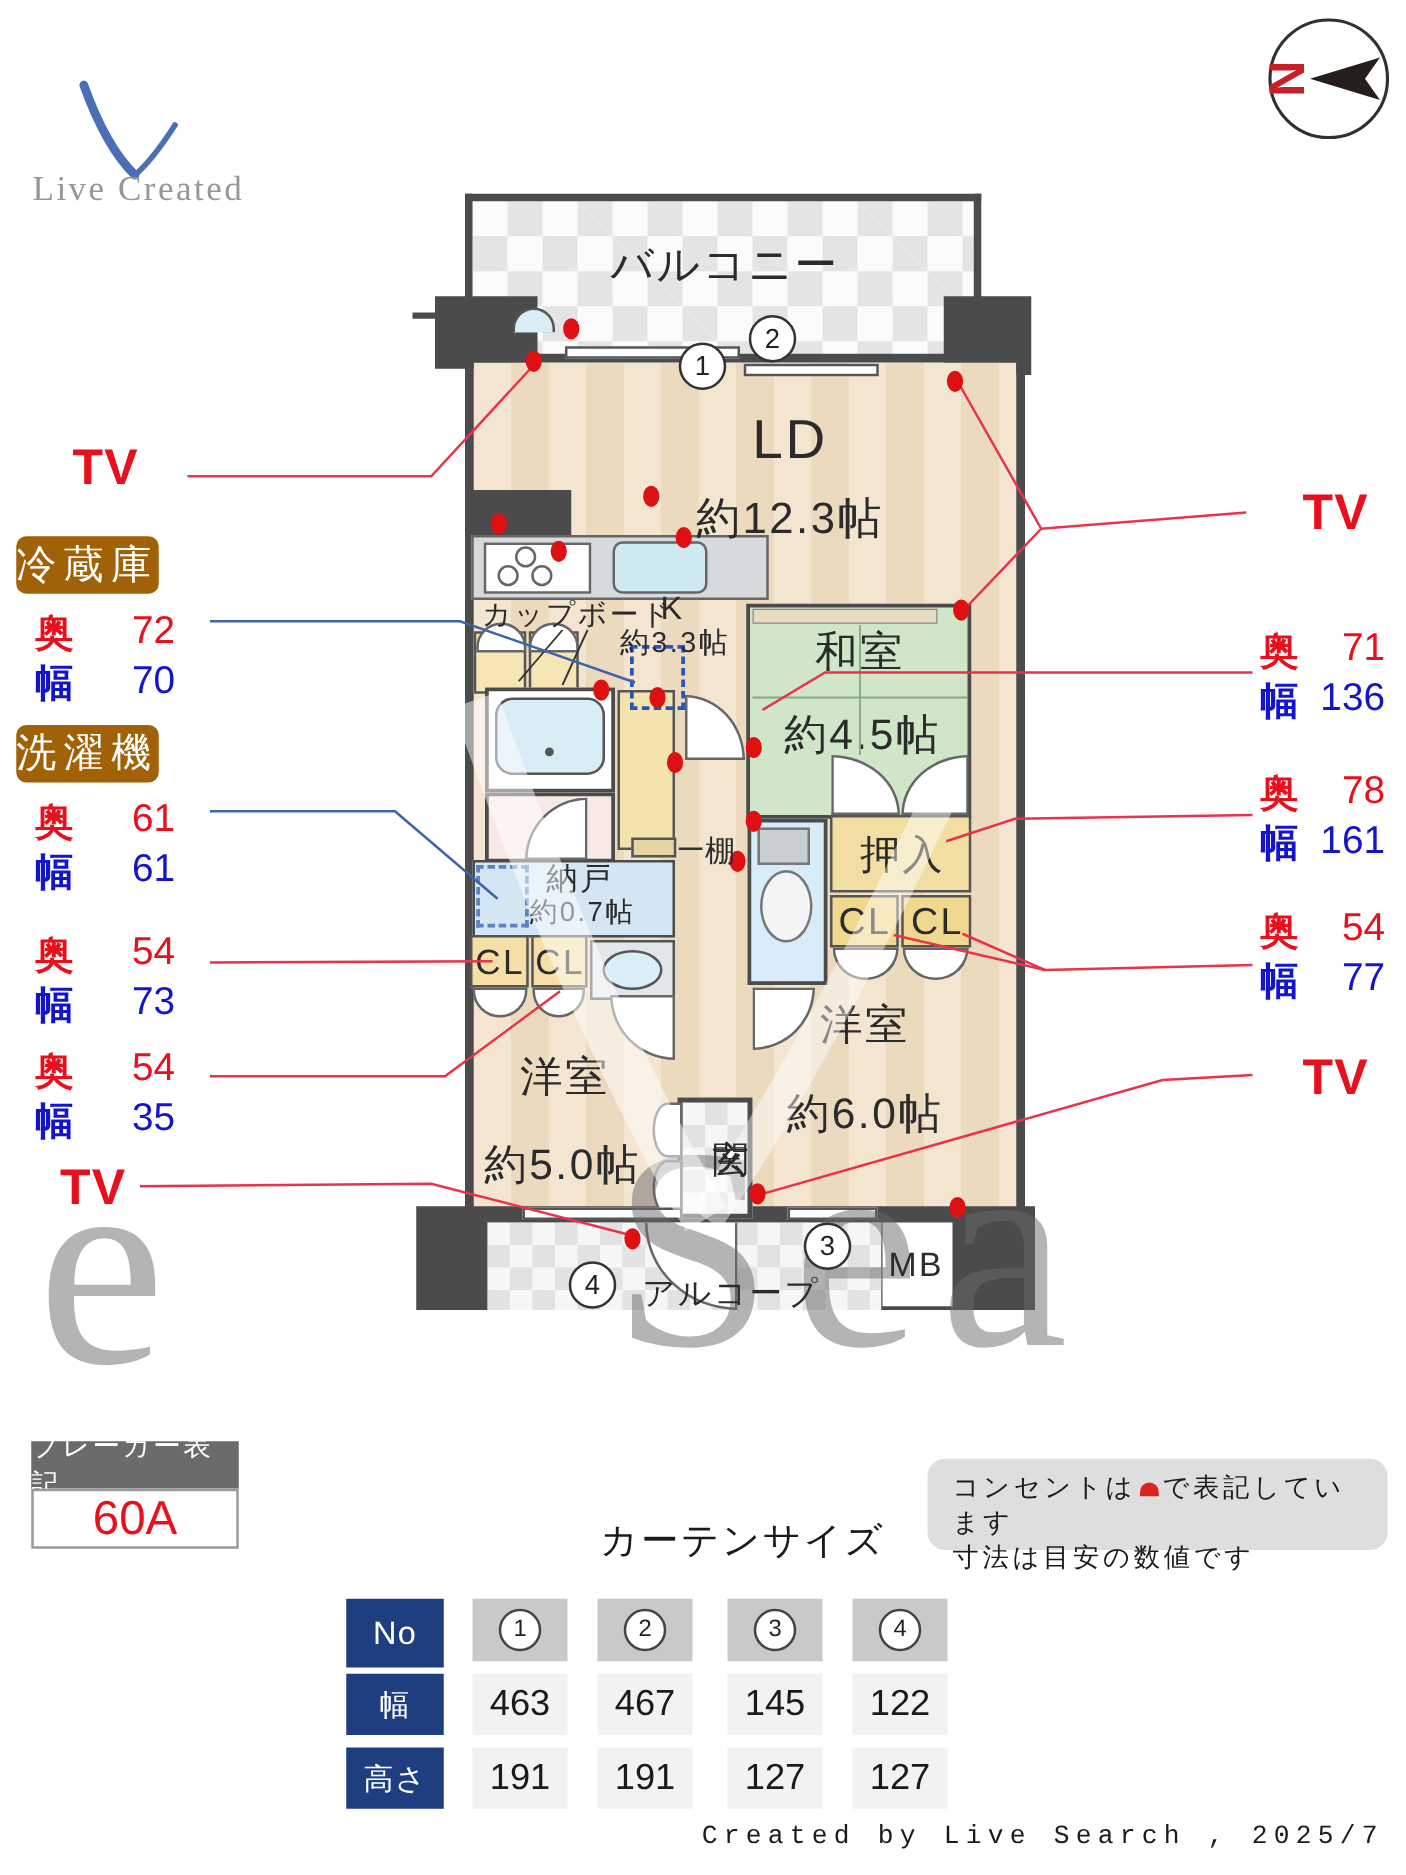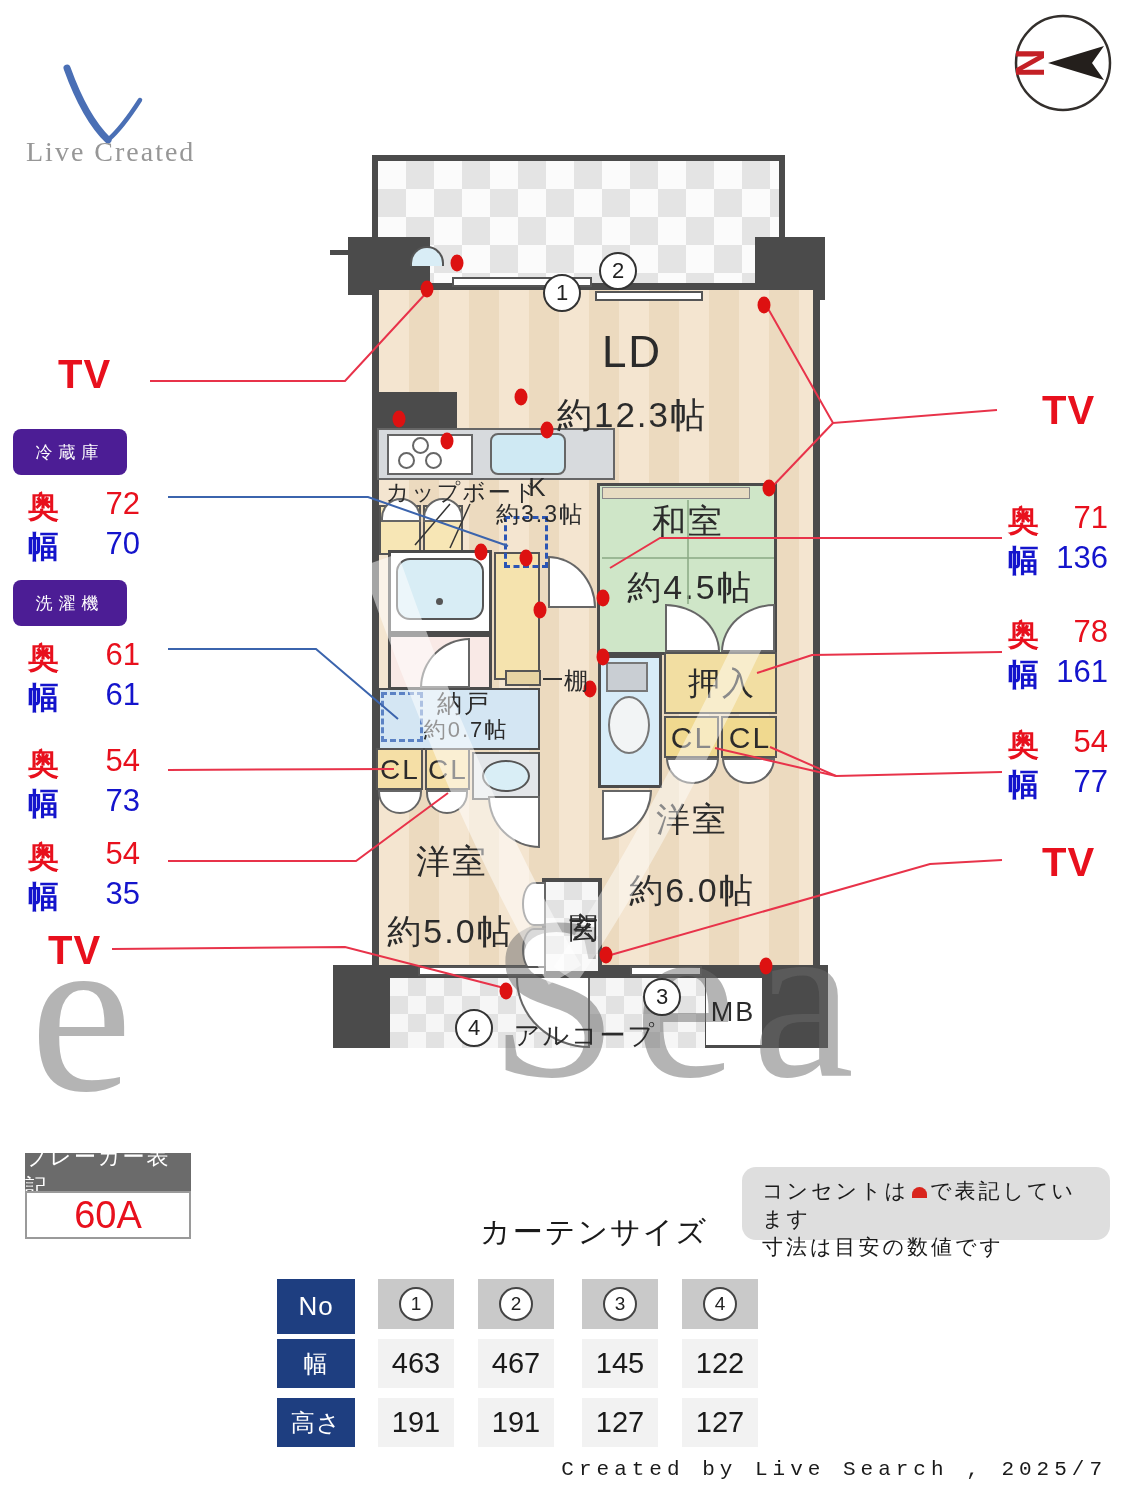--- a/index.html
+++ b/index.html
@@ -29,22 +29,22 @@
              font-size:22px;color:#222;transform:translate(-50%,-50%);}
   .tbl-badge{width:30px;height:30px;border:2px solid #444;border-radius:50%;background:#fff;
              display:flex;align-items:center;justify-content:center;font-size:19px;color:#222;margin:auto;}
 
   .door{position:absolute;background:#fff;border:2px solid #666;box-sizing:border-box;z-index:15;}
   .outlet{position:absolute;width:13px;height:17px;background:#dd1111;border-radius:50% 50% 50% 50%;
           transform:translate(-50%,-50%);z-index:42;}
   .dash-blue{position:absolute;border:3px dashed #2b55b4;box-sizing:border-box;z-index:18;background:transparent;}
 
   
-  .badge{position:absolute;background:#4c1d95;color:#fff;border-radius:8px;
-         display:flex;align-items:center;justify-content:center;font-size:17px;letter-spacing:6px;z-index:50;}
+  .badge{position:absolute;background:#a16207;color:#fff;border-radius:8px;
+         display:flex;align-items:center;justify-content:center;font-size:32px;letter-spacing:6px;z-index:50;}
   .dimrow{position:absolute;display:flex;width:112px;justify-content:space-between;font-size:31px;z-index:50;}
   .dimrow .lab{font-weight:bold;}
   .red{color:#e8101d;}
   .blue{color:#1414cc;}
   .tv{position:absolute;color:#e8101d;font-size:40px;font-weight:bold;z-index:50;letter-spacing:1px;}
 
   
   .breaker-head{position:absolute;left:25px;top:1153px;width:166px;height:38px;background:#6b6b6b;color:#fff;
                 display:flex;align-items:center;justify-content:center;font-size:22px;letter-spacing:2px;}
   .breaker-body{position:absolute;left:25px;top:1191px;width:166px;height:48px;background:#fff;border:2px solid #9a9a9a;
@@ -68,20 +68,21 @@
   svg.overlay{position:absolute;left:0;top:0;z-index:40;pointer-events:none;}
 </style>
 </head>
 <body>
 
 <div id="page">
 
   <div class="logo-text">Live Created</div>
 
   <div class="abs checker-lg" style="left:372px;top:155px;width:413px;height:130px;border:6px solid #4b4b4b;border-bottom:none;box-sizing:border-box;"></div>
+  <div class="rlabel" style="left:580px;top:212px;font-size:34px;">バルコニー</div>
 
   <div class="abs" style="left:410px;top:246px;width:34px;height:20px;background:#d9edf6;border:2px solid #555;border-bottom:none;border-radius:17px 17px 0 0;box-sizing:border-box;z-index:16;"></div>
 
   <div class="abs wall" style="left:348px;top:237px;width:82px;height:58px;"></div>
   <div class="abs wall" style="left:330px;top:250px;width:18px;height:5px;"></div>
   <div class="abs wall" style="left:755px;top:237px;width:70px;height:63px;"></div>
 
   <div class="abs stripes" style="left:372px;top:283px;width:448px;height:695px;border:7px solid #4b4b4b;box-sizing:border-box;"></div>
 
   <div class="abs wall" style="left:333px;top:965px;width:495px;height:83px;"></div>

